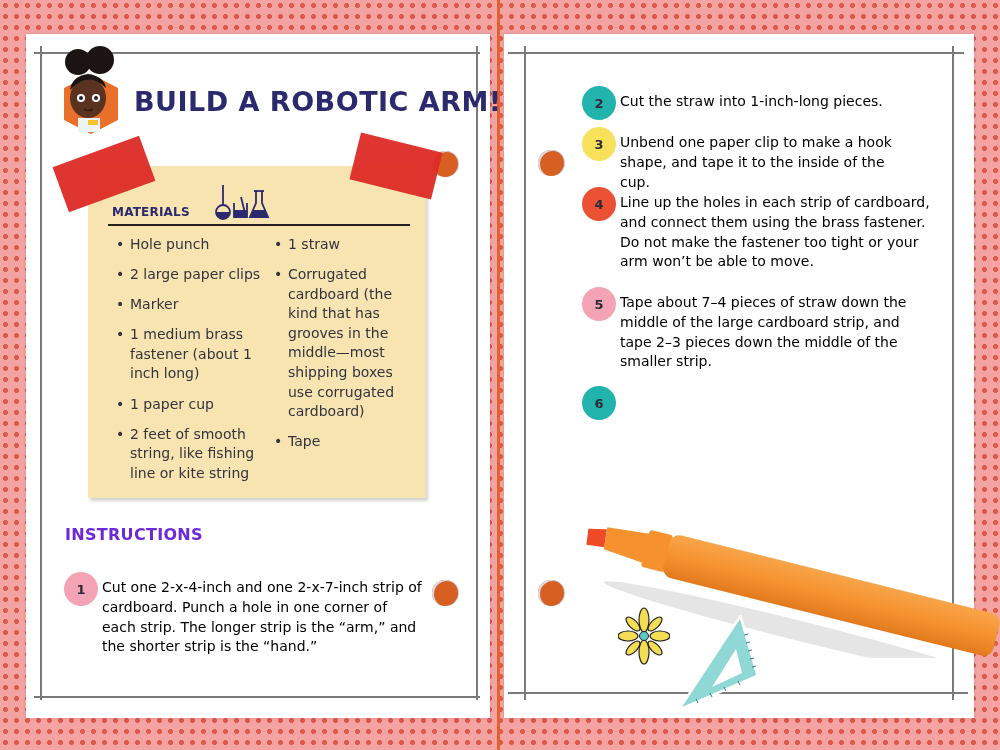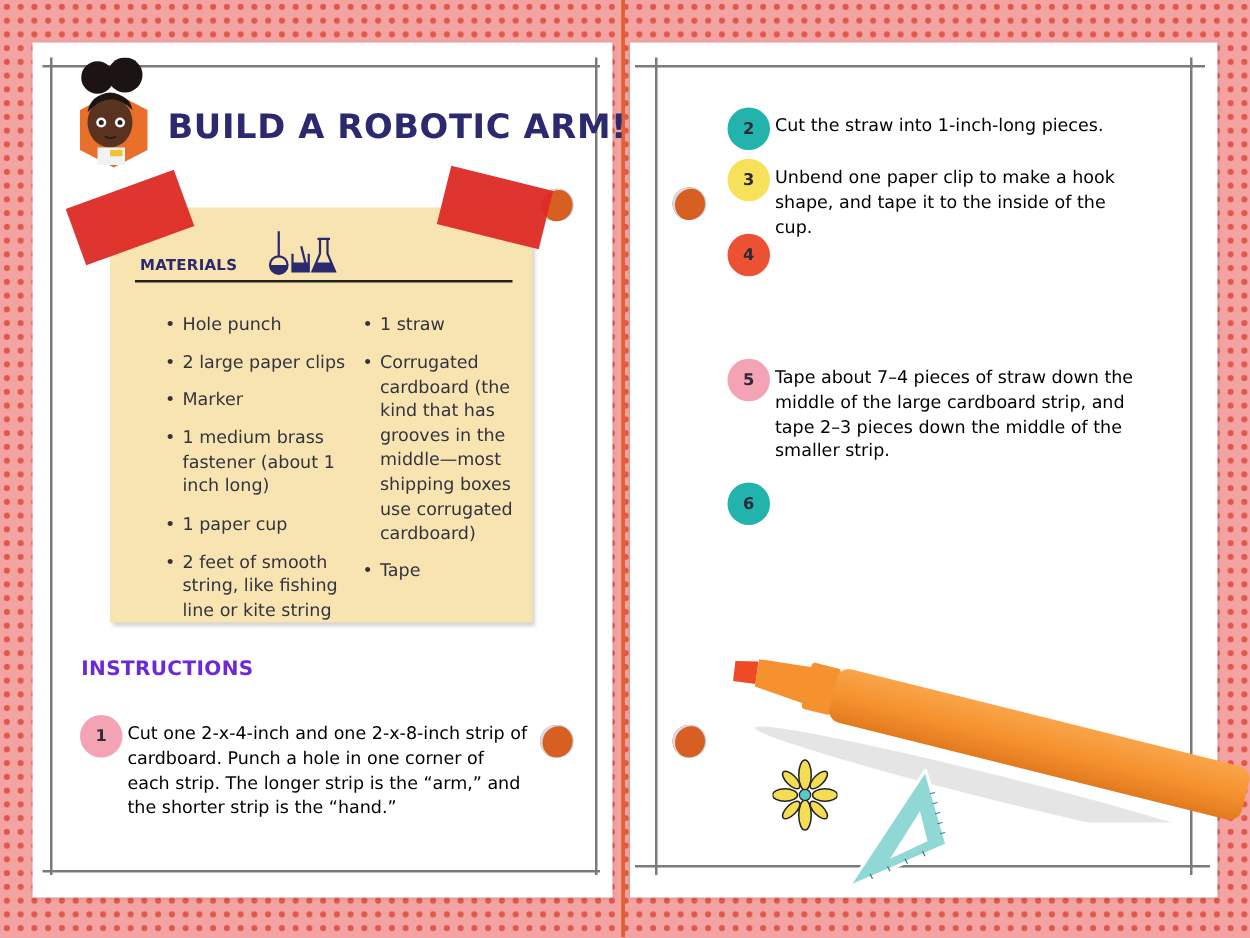--- a/index.html
+++ b/index.html
@@ -52,21 +52,21 @@
   .materials-head {
     position: absolute; left: 86px; top: 170px;
     font-weight: bold; font-size: 12px; color: #2c2a6e; letter-spacing: 0.2px;
   }
   .materials-icons { position: absolute; left: 187px; top: 150px; }
   .materials-rule {
     position: absolute; left: 82px; top: 190px; width: 302px; height: 2px; background: #222;
   }
 
   ul.mat {
-    position: absolute; margin: 16px; padding: 0; list-style: none;
+    position: absolute; margin: 0; padding: 0; list-style: none;
     font-size: 14px; line-height: 19.6px; color: #333340;
   }
   ul.mat li { position: relative; padding-left: 14px; margin-bottom: 10.5px; }
   ul.mat li::before {
     content: "•"; position: absolute; left: 0; top: 0; color: #333340;
   }
   #mat-col1 { left: 90px; top: 201px; width: 150px; }
   #mat-col2 { left: 248px; top: 201px; width: 130px; }
 
   .instructions-head {
@@ -149,21 +149,21 @@
 <ul class="mat" id="mat-col2" style="left:274px; top:235px;">
   <li>1 straw</li>
   <li>Corrugated cardboard (the kind that has grooves in the middle—most shipping boxes use corrugated cardboard)</li>
   <li>Tape</li>
 </ul>
 
 <div class="instructions-head" style="left:65px; top:525px;">INSTRUCTIONS</div>
 
 <div class="step" style="left:64px; top:578px; width:360px;">
   <div class="num" style="background:#f4a3b4;">1</div>
-  <div class="txt">Cut one 2-x-4-inch and one 2-x-8-inch strip of cardboard. Punch a hole in one corner of each strip. The longer strip is the “arm,” and the shorter strip is the “hand.”</div>
+  <div class="txt">Cut one 2-x-4-inch and one 2-x-7-inch strip of cardboard. Punch a hole in one corner of each strip. The longer strip is the “arm,” and the shorter strip is the “hand.”</div>
 </div>
 
 <div class="page" id="page-right">
   <div class="frame-line" style="left:4px; top:18px; width:456px; height:2px;"></div>
   <div class="frame-line" style="left:20px; top:12px; width:2px; height:654px;"></div>
   <div class="frame-line" style="left:4px; top:658px; width:460px; height:2px;"></div>
   <div class="frame-line" style="left:448px; top:12px; width:2px; height:654px;"></div>
 
   <div class="hole" style="left:34px; top:116px;"></div>
   <div class="hole" style="left:34px; top:546px;"></div>
@@ -172,20 +172,21 @@
 <div class="step" style="left:582px; top:92px; width:360px;">
   <div class="num" style="background:#22b3ad;">2</div>
   <div class="txt">Cut the straw into 1-inch-long pieces.</div>
 </div>
 <div class="step" style="left:582px; top:133px; width:330px;">
   <div class="num" style="background:#f7e15a;">3</div>
   <div class="txt">Unbend one paper clip to make a hook shape, and tape it to the inside of the cup.</div>
 </div>
 <div class="step" style="left:582px; top:193px; width:360px;">
   <div class="num" style="background:#ec5134;">4</div>
+  <div class="txt">Line up the holes in each strip of cardboard, and connect them using the brass fastener. Do not make the fastener too tight or your arm won’t be able to move.</div>
 </div>
 <div class="step" style="left:582px; top:293px; width:350px;">
   <div class="num" style="background:#f4a3b4;">5</div>
   <div class="txt">Tape about 7–4 pieces of straw down the middle of the large cardboard strip, and tape 2–3 pieces down the middle of the smaller strip.</div>
 </div>
 <div class="step" style="left:582px; top:392px; width:360px;">
   <div class="num" style="background:#22b3ad;">6</div>
 </div>
 
 <svg class="marker" width="416" height="140" viewBox="0 0 416 140">

